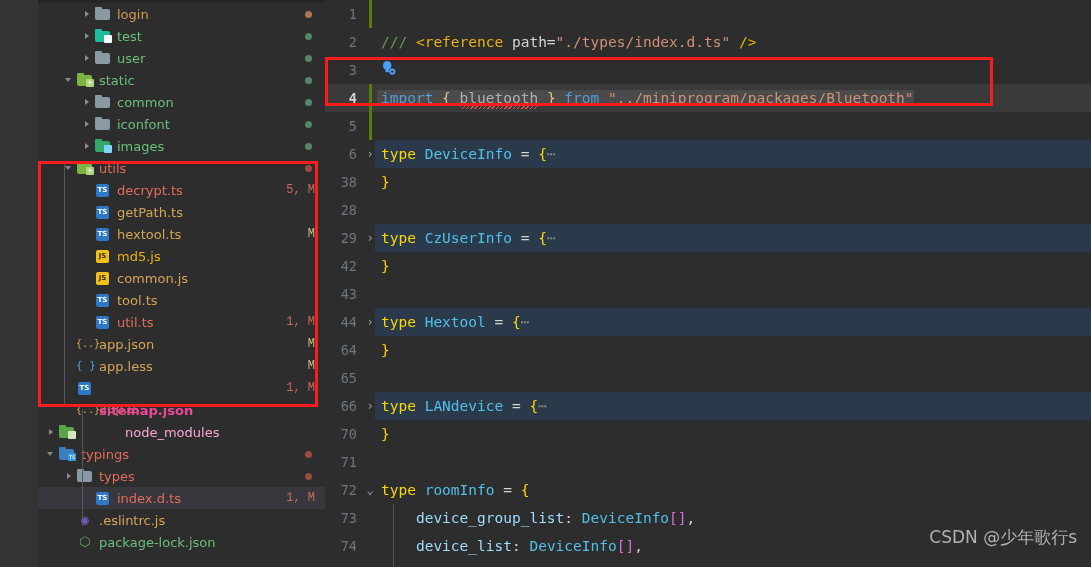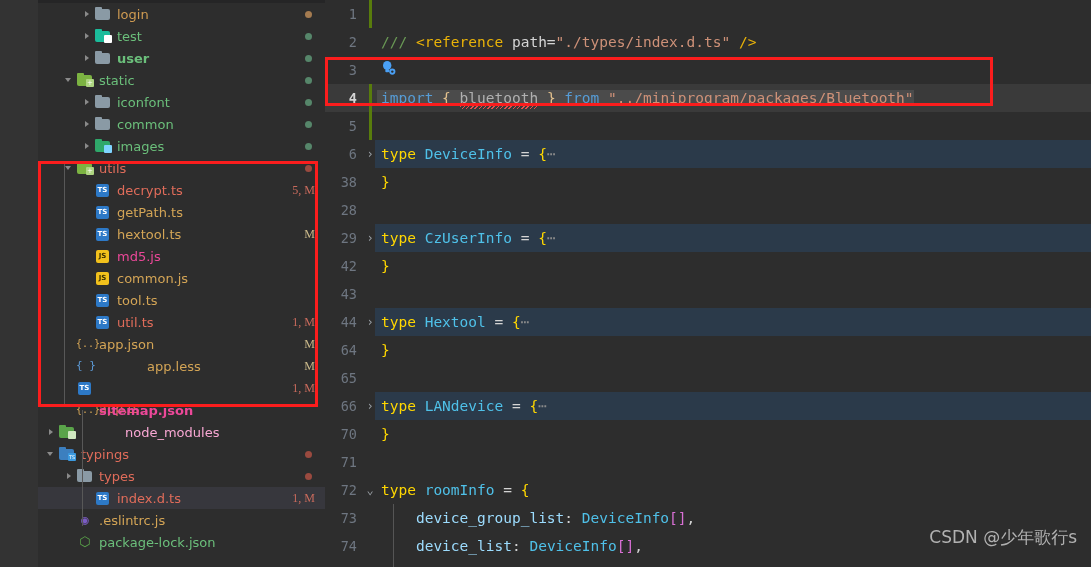--- a/index.html
+++ b/index.html
@@ -115,21 +115,21 @@
     line-height: 16px; text-align: center;
     font-size: 12px;
     font-family: "DejaVu Sans Mono", monospace;
   }
   .label { flex: 0 1 auto; }
   .meta {
     position: absolute;
     right: 10px; top: 0;
     height: 22px; line-height: 22px;
     font-size: 12px;
-    font-family: Liberation Serif, serif;
+    font-family: Liberation Mono, monospace;
   }
   .dot {
     position: absolute;
     right: 13px; top: 8px;
     width: 7px; height: 7px;
     border-radius: 50%;
   }
   .indent-guide {
     position: absolute;
     top: 0; bottom: 0;
@@ -287,21 +287,21 @@
         <div class="row" style="padding-left: 44px;">
           <span class="twisty collapsed"></span>
           <span class="ficon">
             <span class="fold-tab" style="background: rgb(27, 188, 155);"></span>
             <span class="fold-body" style="background: rgb(27, 188, 155);"></span>
             <span class="badge-sq" style="background: rgb(255, 255, 255); color: rgb(17, 34, 51);"></span>
           </span>
           <span class="label" style="color: rgb(107, 191, 123);">test</span>
           <span class="dot" style="background: rgb(86, 134, 106);"></span>
         </div>
-        <div class="row" style="padding-left: 44px; font-weight: bold;">
+        <div class="row" style="padding-left: 44px;">
           <span class="twisty collapsed"></span>
           <span class="ficon">
             <span class="fold-tab" style="background: rgb(138, 154, 165);"></span>
             <span class="fold-body" style="background: rgb(138, 154, 165);"></span>
           </span>
           <span class="label" style="color: rgb(107, 191, 123);">user</span>
           <span class="dot" style="background: rgb(86, 134, 106);"></span>
         </div>
         <div class="row" style="padding-left: 26px;">
           <span class="twisty expanded"></span>
@@ -312,30 +312,30 @@
           </span>
           <span class="label" style="color: rgb(107, 191, 123);">static</span>
           <span class="dot" style="background: rgb(86, 134, 106);"></span>
         </div>
         <div class="row" style="padding-left: 44px;">
           <span class="twisty collapsed"></span>
           <span class="ficon">
             <span class="fold-tab" style="background: rgb(138, 154, 165);"></span>
             <span class="fold-body" style="background: rgb(138, 154, 165);"></span>
           </span>
-          <span class="label" style="color: rgb(107, 191, 123);">iconfont</span>
+          <span class="label" style="color: rgb(107, 191, 123);">common</span>
           <span class="dot" style="background: rgb(86, 134, 106);"></span>
         </div>
         <div class="row" style="padding-left: 44px;">
           <span class="twisty collapsed"></span>
           <span class="ficon">
             <span class="fold-tab" style="background: rgb(138, 154, 165);"></span>
             <span class="fold-body" style="background: rgb(138, 154, 165);"></span>
           </span>
-          <span class="label" style="color: rgb(107, 191, 123);">common</span>
+          <span class="label" style="color: rgb(107, 191, 123);">iconfont</span>
           <span class="dot" style="background: rgb(86, 134, 106);"></span>
         </div>
         <div class="row" style="padding-left: 44px;">
           <span class="twisty collapsed"></span>
           <span class="ficon">
             <span class="fold-tab" style="background: rgb(47, 168, 106);"></span>
             <span class="fold-body" style="background: rgb(47, 168, 106);"></span>
             <span class="badge-sq" style="background: rgb(127, 212, 255); color: rgb(17, 34, 51);"></span>
           </span>
           <span class="label" style="color: rgb(107, 191, 123);">images</span>
@@ -372,21 +372,21 @@
             <span class="sqicon" style="background: rgb(45, 121, 199);">TS</span>
           </span>
           <span class="label" style="color: rgb(212, 165, 86);">hextool.ts</span>
           <span class="meta" style="color: rgb(201, 184, 138);">M</span>
         </div>
         <div class="row" style="padding-left: 44px;">
           <span class="twisty"></span>
           <span class="ficon">
             <span class="sqicon" style="background: rgb(242, 193, 28); color: rgb(58, 47, 0);">JS</span>
           </span>
-          <span class="label" style="color: #ec4899;">md5.js</span>
+          <span class="label" style="color: #eab308;">md5.js</span>
         </div>
         <div class="row" style="padding-left: 44px;">
           <span class="twisty"></span>
           <span class="ficon">
             <span class="sqicon" style="background: rgb(242, 193, 28); color: rgb(58, 47, 0);">JS</span>
           </span>
           <span class="label" style="color: rgb(212, 165, 86);">common.js</span>
         </div>
         <div class="row" style="padding-left: 44px;">
           <span class="twisty"></span>
@@ -409,21 +409,21 @@
             <span class="glyph" style="color: rgb(212, 165, 86); font-size: 10px;">{..}</span>
           </span>
           <span class="label" style="color: rgb(212, 165, 86);">app.json</span>
           <span class="meta" style="color: rgb(201, 184, 138);">M</span>
         </div>
         <div class="row" style="padding-left: 26px;">
           <span class="twisty"></span>
           <span class="ficon">
             <span class="glyph" style="color: rgb(92, 154, 214); font-size: 11px;">{ }</span>
           </span>
-          <span class="label" style="color: rgb(212, 165, 86); margin-left: 48px;">app.less</span>
+          <span class="label" style="color: rgb(212, 165, 86);">app.less</span>
           <span class="meta" style="color: rgb(201, 184, 138);">M</span>
         </div>
         <div class="row" style="padding-left: 26px;">
           <span class="twisty"></span>
           <span class="ficon">
             <span class="sqicon" style="background: rgb(45, 121, 199);">TS</span>
           </span>
           <span class="label" style="color: rgb(224, 108, 90); margin-top: 40px;">app.ts</span>
           <span class="meta" style="color: rgb(199, 106, 92);">1, M</span>
         </div>

